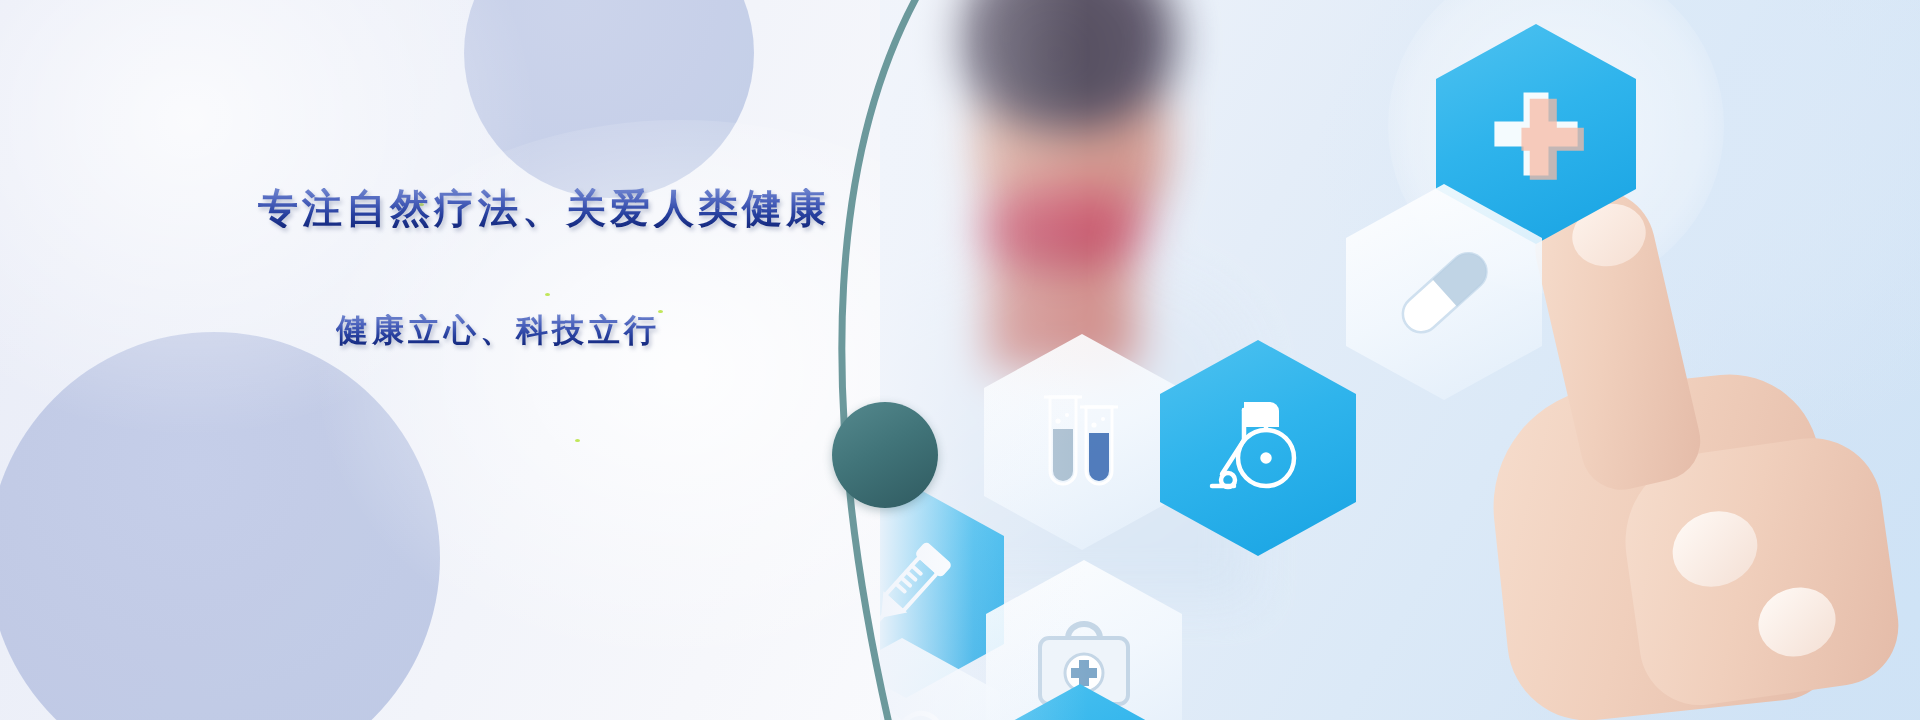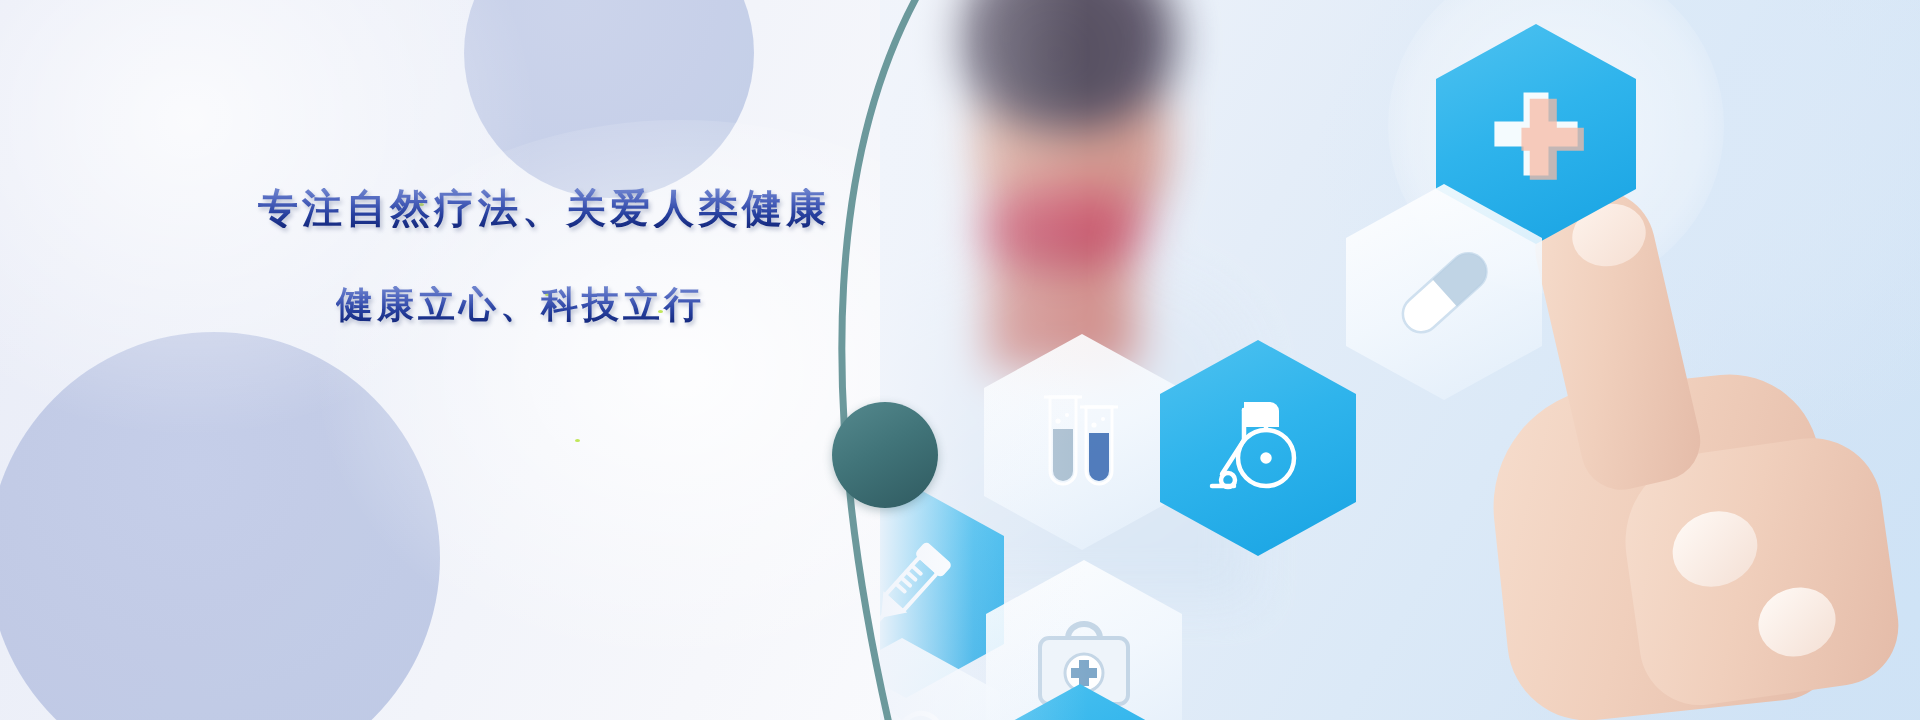--- a/index.html
+++ b/index.html
@@ -59,21 +59,21 @@
     line-height:1;
     background:linear-gradient(180deg, #7287cf 0%, #4c63bd 32%, #27409f 66%, #14287d 100%);
     -webkit-background-clip:text;
     background-clip:text;
     color:transparent;
     -webkit-text-fill-color:transparent;
     filter:drop-shadow(2px 3px 2px rgba(120,130,165,.45));
     white-space:nowrap;
   }
   #headline-line-1 { font-size:40px; }
-  #headline-line-2 { font-size:37px; margin-top:58px; margin-left:78px; }
+  #headline-line-2 { font-size:32px; margin-top:86px; margin-left:78px; }
 
   
   #photo-pane {
     position:absolute;
     left:880px; top:0;
     width:1040px; height:720px;
     overflow:hidden;
   }
   
   #photo-bg {

